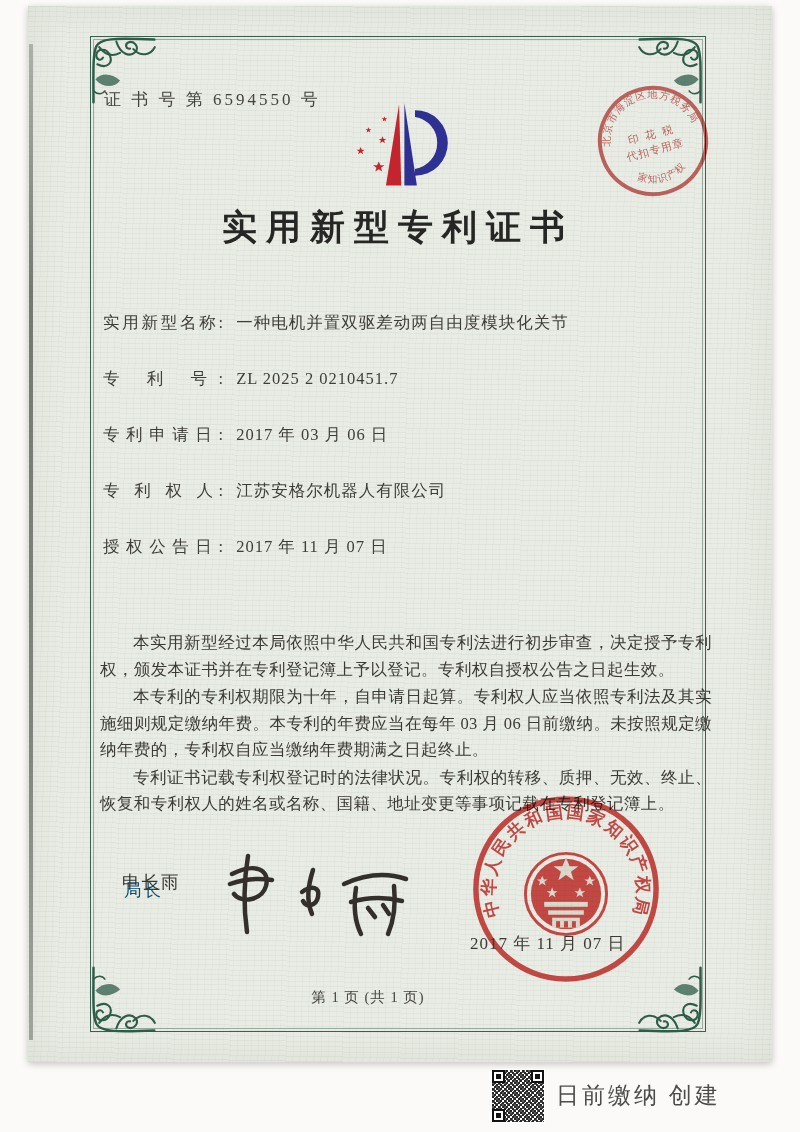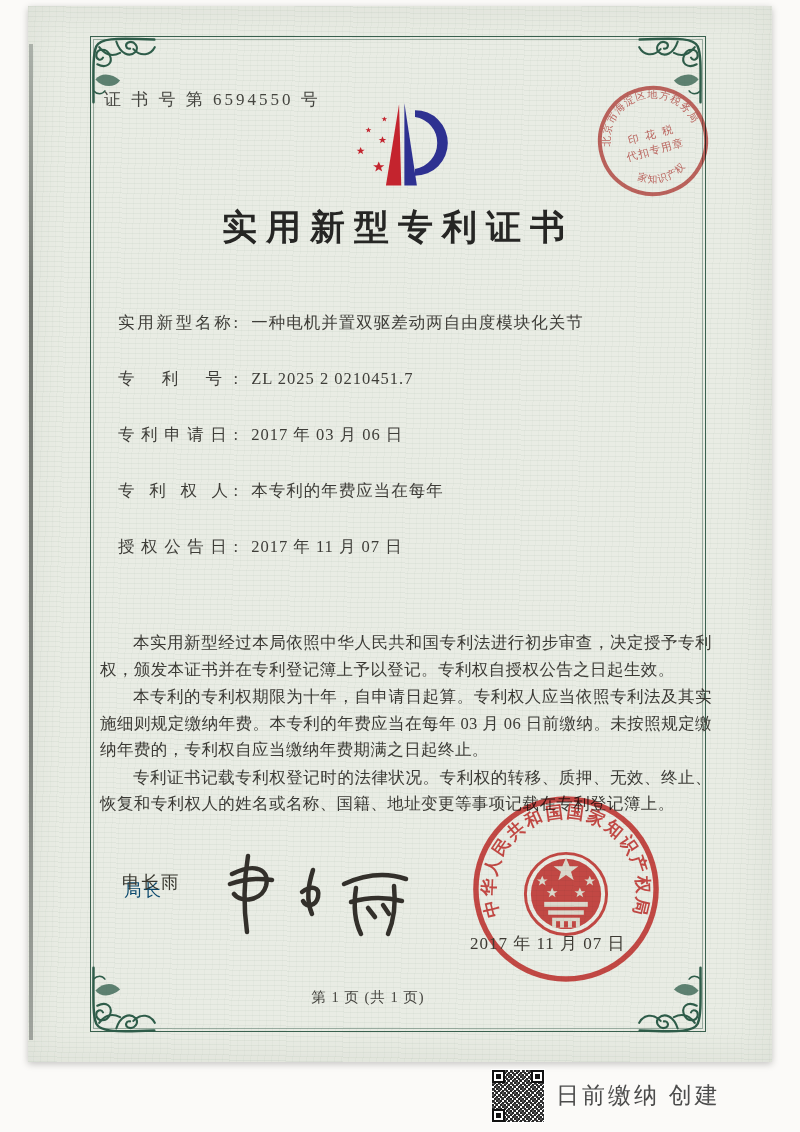--- a/index.html
+++ b/index.html
@@ -43,21 +43,21 @@
   
   .certno{
     position:absolute;left:104px;top:88px;font-size:17px;color:#44443f;
     letter-spacing:3px;
   }
   .title{
     position:absolute;left:90px;top:204px;width:616px;text-align:center;
     font-size:35px;font-weight:bold;color:#262624;letter-spacing:9px;
   }
   .fields{position:absolute;left:103px;top:310px;width:604px;}
-  .frow{margin-bottom:30px;font-size:16.5px;color:#3e3d38;line-height:26px;white-space:nowrap;margin-left:15px;}
+  .frow{margin-bottom:30px;font-size:16.5px;color:#3e3d38;line-height:26px;white-space:nowrap;}
   .flabel{display:inline-block;width:120px;text-align:justify;text-align-last:justify;}
   .fvalue{margin-left:9px;letter-spacing:1px;}
 
   .paras{
     position:absolute;left:100px;top:630px;width:612px;font-size:16.5px;
     color:#3b3a35;line-height:26.5px;text-align:justify;
   }
   .paras p{margin:0 0 1px 0;text-indent:2em;letter-spacing:.4px;}
 
   .director-label{position:absolute;left:124px;top:878px;font-size:17.5px;color:#0c4a6e;letter-spacing:2px;}
@@ -167,21 +167,21 @@
     <div class="frow">
       <span class="flabel">专 利 号:</span>
       <span class="fvalue">ZL 2025 2 0210451.7</span>
     </div>
     <div class="frow">
       <span class="flabel">专利申请日:</span>
       <span class="fvalue">2017 年 03 月 06 日</span>
     </div>
     <div class="frow">
       <span class="flabel">专 利 权 人:</span>
-      <span class="fvalue">本专利的年费应当在每年</span>
+      <span class="fvalue">江苏安格尔机器人有限公司</span>
     </div>
     <div class="frow">
       <span class="flabel">授权公告日:</span>
       <span class="fvalue">2017 年 11 月 07 日</span>
     </div>
   </div>
 
   <div class="paras">
     <p>本实用新型经过本局依照中华人民共和国专利法进行初步审查，决定授予专利权，颁发本证书并在专利登记簿上予以登记。专利权自授权公告之日起生效。</p>
     <p>本专利的专利权期限为十年，自申请日起算。专利权人应当依照专利法及其实施细则规定缴纳年费。本专利的年费应当在每年 03 月 06 日前缴纳。未按照规定缴纳年费的，专利权自应当缴纳年费期满之日起终止。</p>

